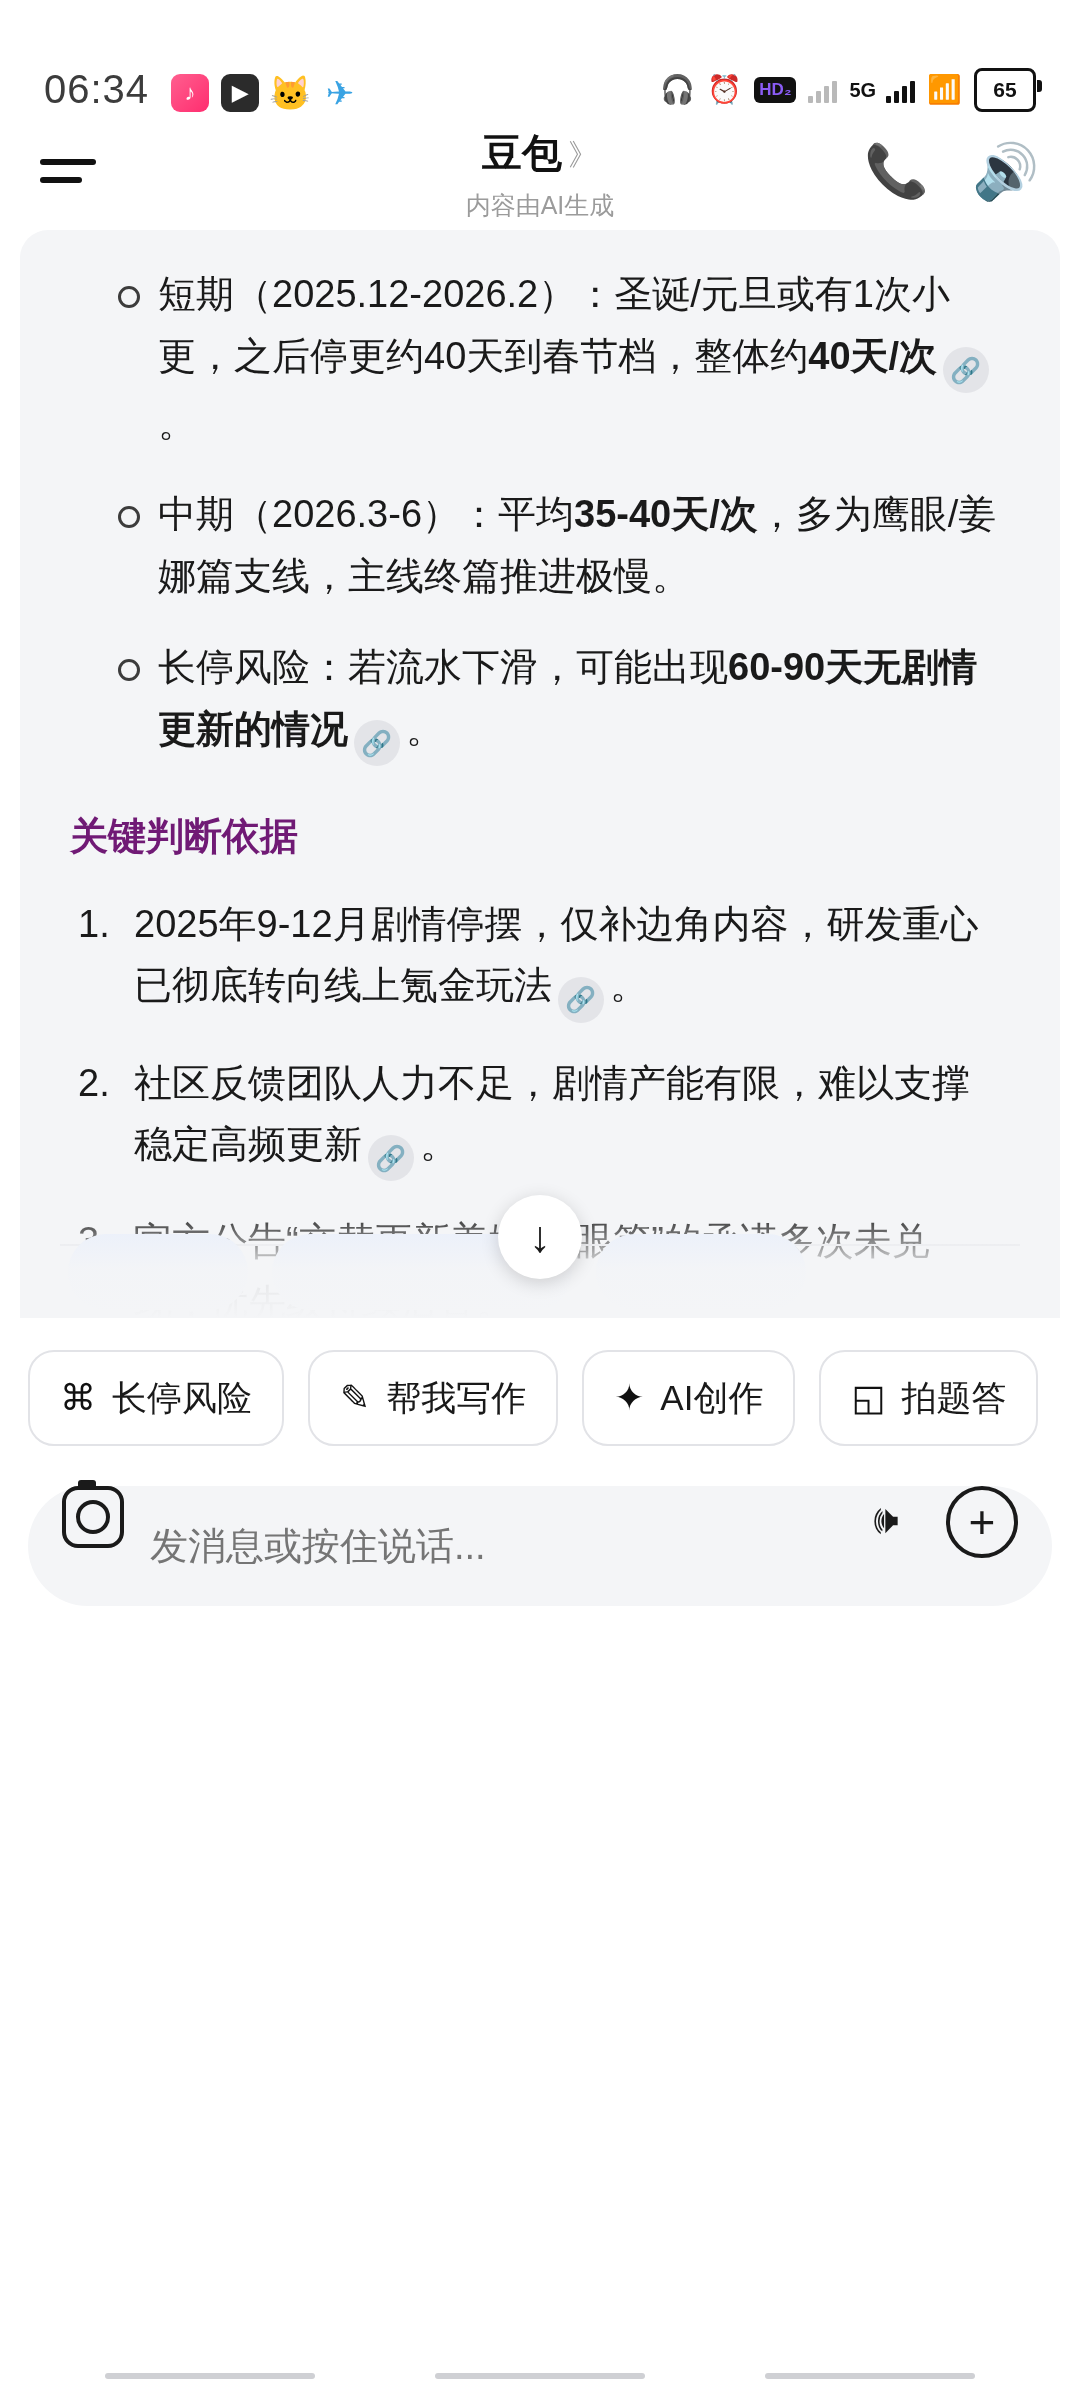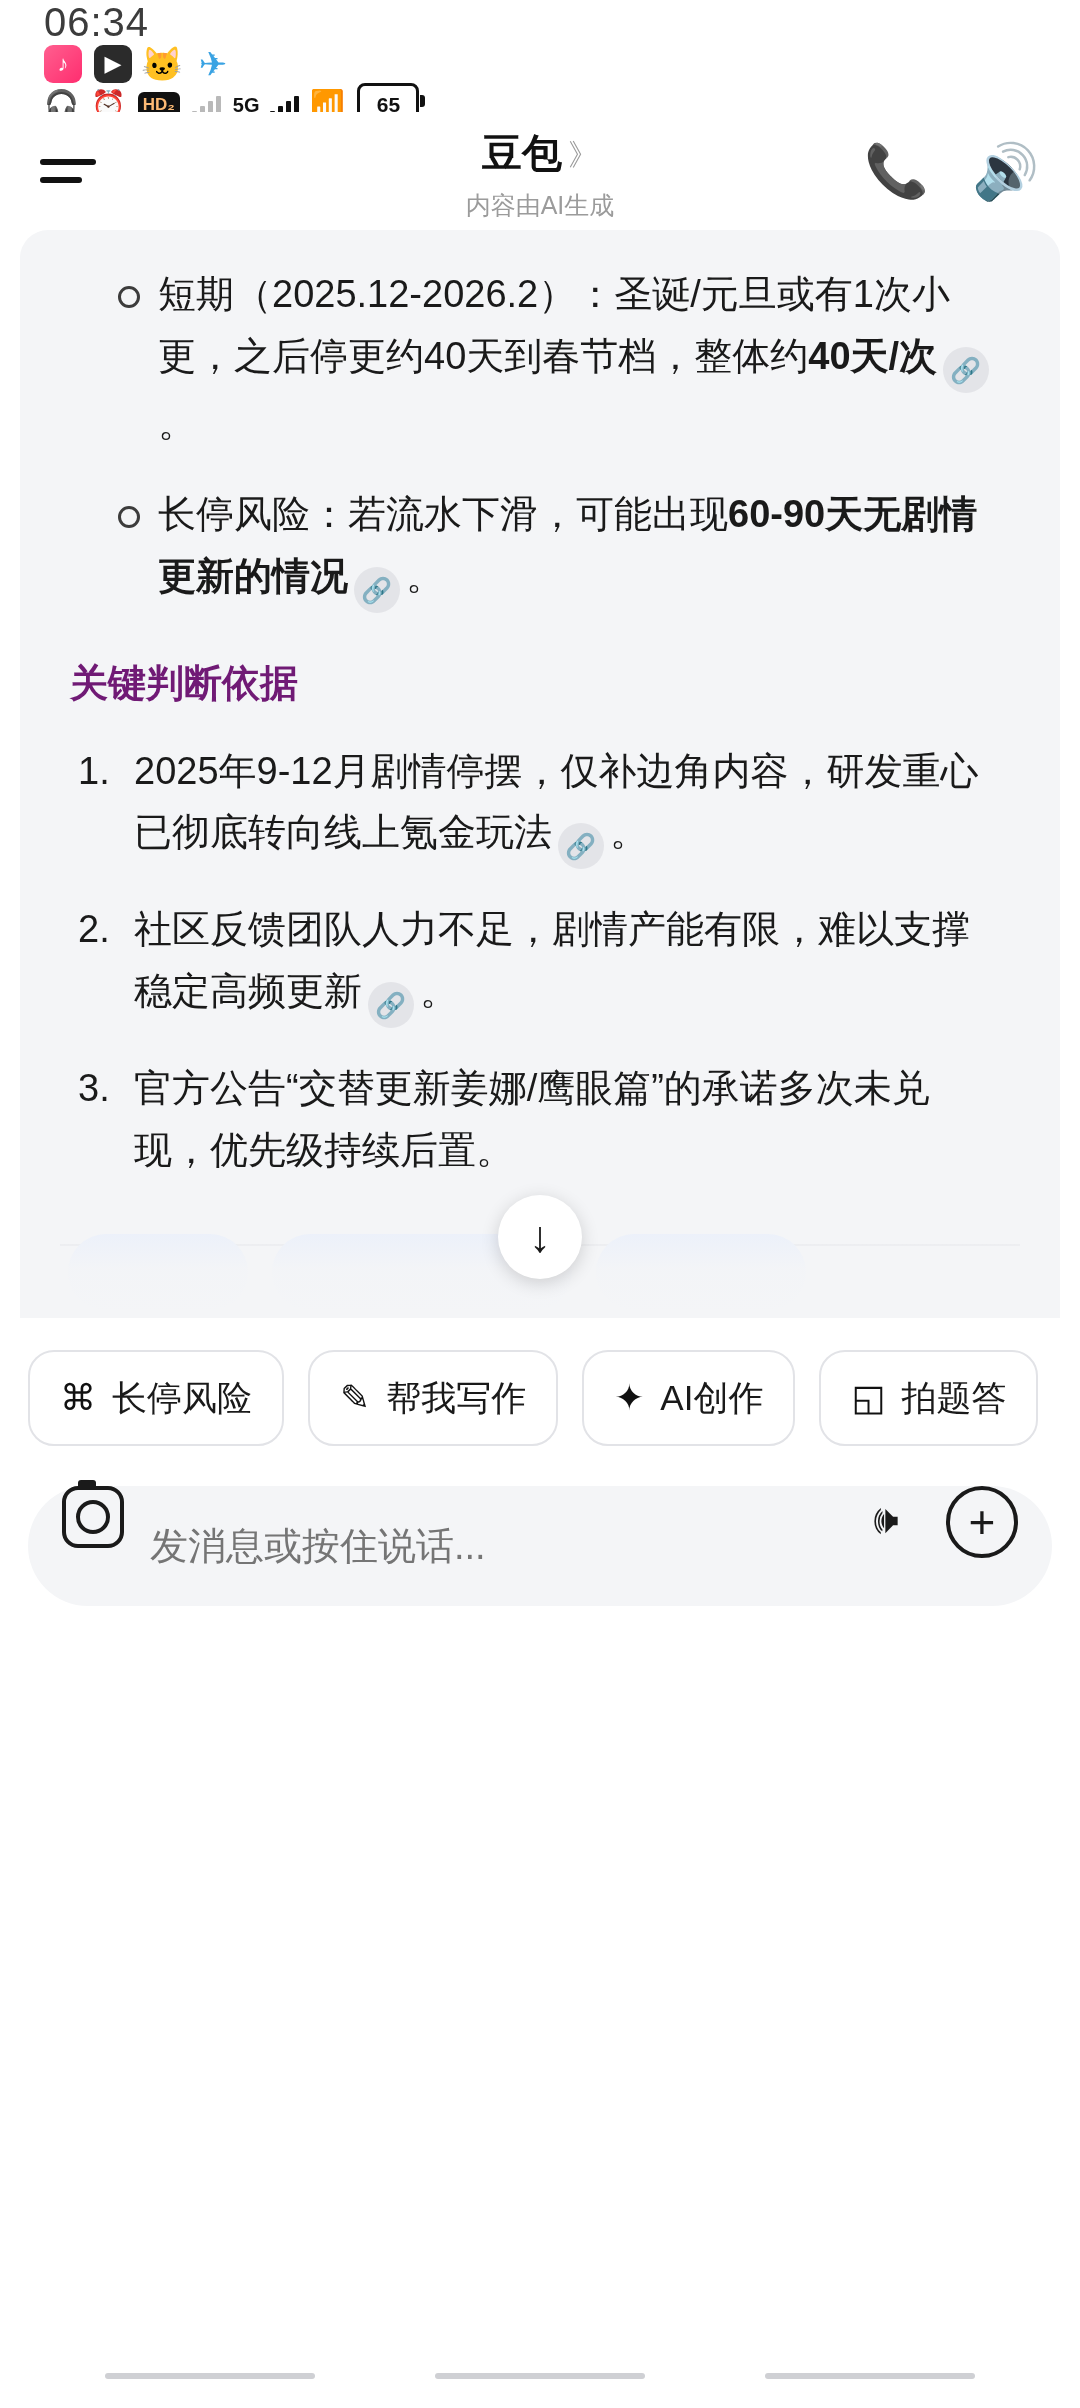--- a/index.html
+++ b/index.html
@@ -9,24 +9,23 @@
     background: #ffffff;
     font-family: "Liberation Sans", sans-serif;
     overflow: hidden;
   }
   body { position: relative; }
 
   
   .statusbar {
     height: 112px;
     display: flex;
-    align-items: flex-start;
+    align-items: flex-end;
     padding: 0 44px;
     background: #ffffff;
-    flex-direction: column;
   }
   .sb-time {
     font-size: 40px;
     color: #3c3c3c;
     letter-spacing: 1px;
     font-weight: 500;
     margin-right: 22px;
   }
   .sb-left-icons { display: flex; align-items: center; gap: 12px; }
   .sb-icon {
@@ -37,21 +36,21 @@
   }
   .ic-pink { background: linear-gradient(135deg,#ff5f8f,#ff2d6f); }
   .ic-dark { background: #2b2b2b; }
   .ic-yellow { background: transparent; color: #f2c200; font-size: 34px; }
   .ic-tg { background: transparent; color: #3aa3e3; font-size: 34px; }
 
   .sb-spacer { flex: 1; }
   .sb-right { display: flex; align-items: center; gap: 12px; }
   .sb-right .glyph { font-size: 28px; color: #111; line-height: 1; }
   .hd2 {
-    font-size: 17px; font-weight: bold; color: #fdba74; background: #111;
+    font-size: 17px; font-weight: bold; color: #8b5cf6; background: #111;
     border-radius: 6px; padding: 3px 5px 3px 5px; letter-spacing: 0;
   }
   .bars { display: flex; align-items: flex-end; gap: 3px; height: 26px; }
   .bars i { display: block; width: 5px; background: #111; border-radius: 1px; }
   .bars i:nth-child(1){ height: 7px; }
   .bars i:nth-child(2){ height: 12px; }
   .bars i:nth-child(3){ height: 17px; }
   .bars i:nth-child(4){ height: 22px; }
   .bars.faint i { background: #b9b9b9; }
   .fivegtxt { font-size: 20px; font-weight: bold; color: #111; margin-right: -2px; }
@@ -292,20 +291,23 @@
 </div>
 
 <div class="chat">
   <div class="chat-inner">
 
     <ul class="bullets">
       <li>
         <span>短期（2025.12-2026.2）：圣诞/元旦或有1次小更，之后停更约40天到春节档，整体约</span><b>40天/次</b><span class="lnk">🔗</span><span>。</span>
       </li>
       <li>
+        <span>中期（2026.3-6）：平均</span><b>35-40天/次</b><span>，多为鹰眼/姜娜篇支线，主线终篇推进极慢。</span>
+      </li>
+      <li>
         <span>长停风险：若流水下滑，可能出现</span><b>60-90天无剧情更新的情况</b><span class="lnk">🔗</span><span>。</span>
       </li>
     </ul>
 
     <h3 class="section">关键判断依据</h3>
 
     <ol class="numlist">
       <li>
         <span>2025年9-12月剧情停摆，仅补边角内容，研发重心已彻底转向线上氪金玩法</span><span class="lnk">🔗</span><span>。</span>
       </li>

